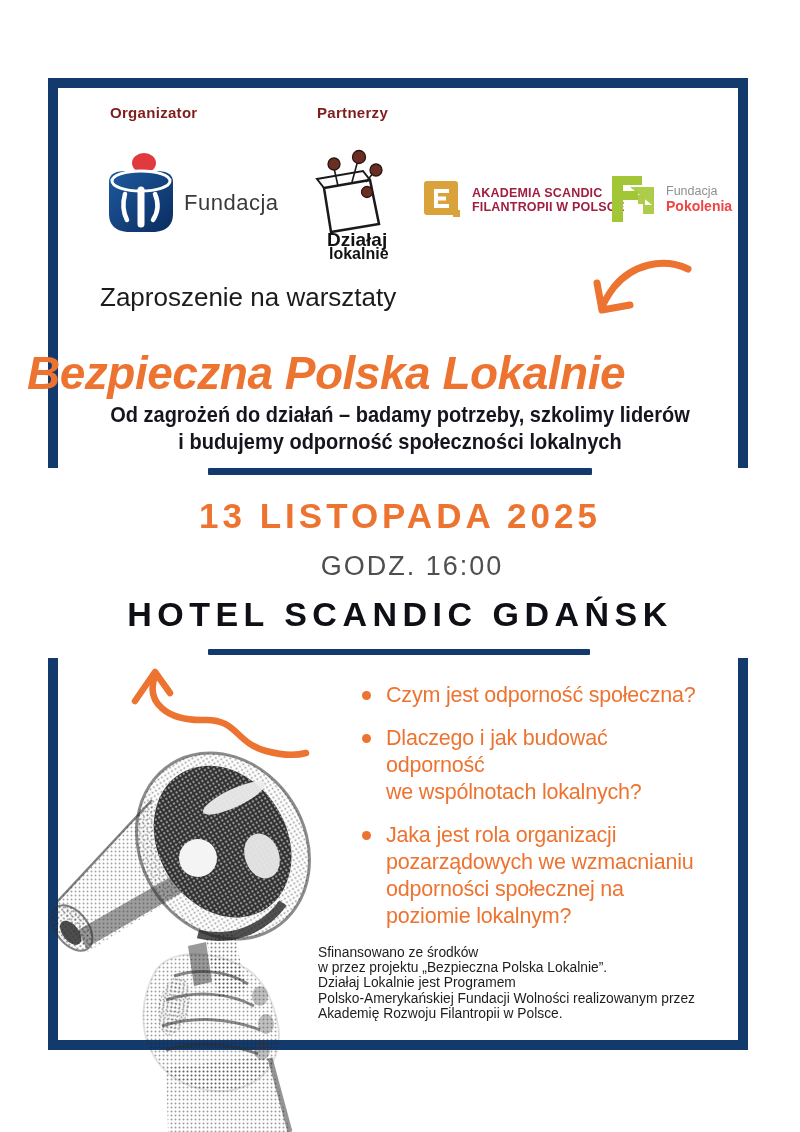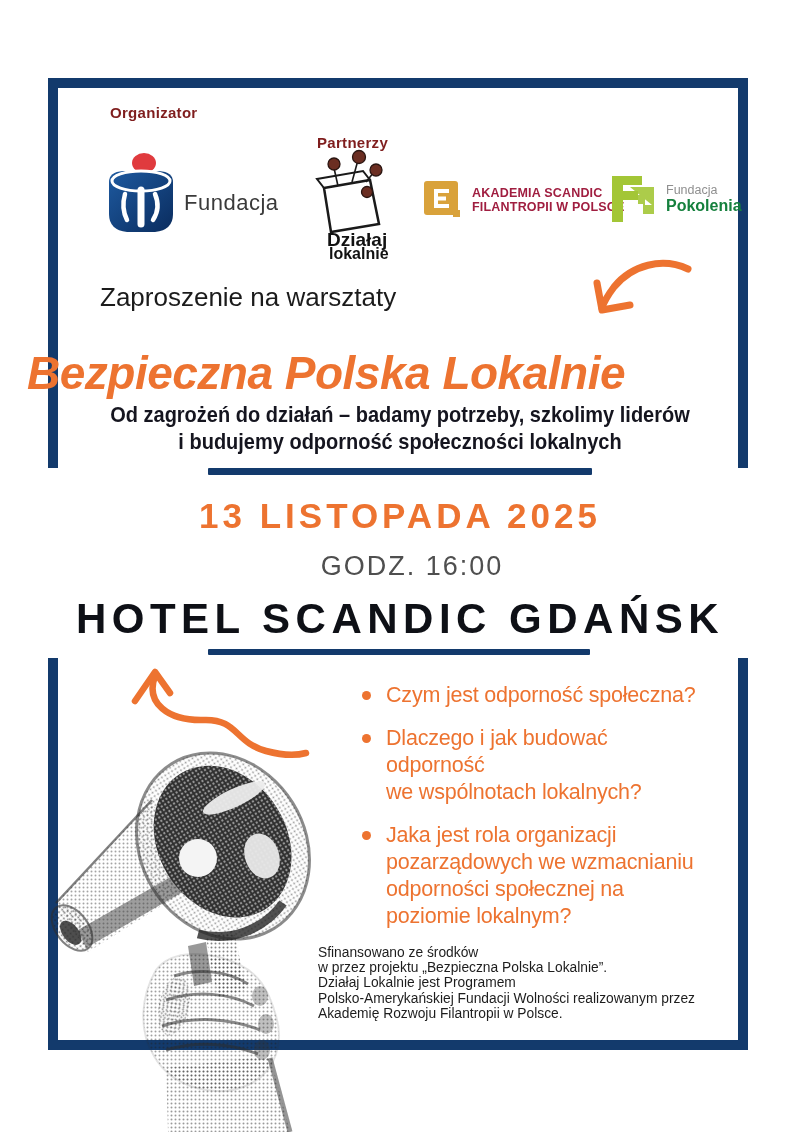--- a/index.html
+++ b/index.html
@@ -20,46 +20,46 @@
     border:10px solid var(--navy); border-bottom:none;}
   .frame-bottom{left:48px; top:658px; width:700px; height:392px;
     border:10px solid var(--navy); border-top:none;}
   .divider{background:var(--navy); height:7px; border-radius:1px;}
   #divider1{left:208px; top:468px; width:384px;}
   #divider2{left:208px; top:649px; width:382px; height:6px;}
 
   
   .small-label{font-size:15px; color:#7f1d1d; letter-spacing:.3px;font-weight:bold;}
   #lbl-org{left:110px; top:104px;}
-  #lbl-part{left:317px; top:104px;margin-top:30px;}
+  #lbl-part{left:317px; top:104px;}
   #pko-logo{left:103px; top:150px;}
   #pko-fundacja{left:184px; top:190px; font-size:22px; color:#3A3A3A; letter-spacing:.5px;}
   #dzialaj-logo{left:304px; top:148px;}
   #arf-logo{left:424px; top:180px;}
   #pokolenia-logo{left:610px; top:174px;}
   .logo-sketch-text{font-family:"Liberation Sans",sans-serif; font-weight:800; fill:#121212;}
   .arf-text{font-size:12.5px; font-weight:800; color:var(--crimson); line-height:14px; letter-spacing:.2px;}
   .pok-line1{font-size:12.5px; color:#8F8F8F;}
-  .pok-line2{font-size:16px; font-weight:800; color:#15803d;}
+  .pok-line2{font-size:14px; font-weight:800; color:#ef4444;}
 
   
   #kicker{left:100px; top:282px; font-size:26px; color:#1B1B1B;}
   #title{left:0; top:346px; width:652px; text-align:center;
     font-size:46px; font-weight:800; font-style:italic; color:var(--orange); letter-spacing:-.5px;}
   #subtitle{left:0; top:402px; width:800px; text-align:center;
     font-size:21.5px; font-weight:700; color:var(--ink); line-height:27px;
     transform:scaleX(.93); transform-origin:400px 0;}
 
   
   #ev-date{left:0; top:496px; width:800px; text-align:center;
     font-size:35px; font-weight:800; color:var(--orange); letter-spacing:4px;}
   #ev-time{left:12px; top:551px; width:800px; text-align:center;
     font-size:27px; color:var(--gray); letter-spacing:2px;}
   #ev-venue{left:0; top:595px; width:800px; text-align:center;
-    font-size:42px; font-weight:800; color:#0E1016; letter-spacing:5.5px;}
+    font-size:34px; font-weight:800; color:#0E1016; letter-spacing:5.5px;}
 
   
   #agenda{left:360px; top:682px; width:350px; list-style:none;}
   #agenda li{position:relative; padding-left:26px; margin-bottom:16px;
     color:var(--orange); font-size:21.5px; line-height:27px; letter-spacing:-.2px;}
   #agenda li::before{content:""; position:absolute; left:2px; top:9px;
     width:9px; height:9px; border-radius:50%; background:var(--orange);}
   #agenda .ln{display:block;}
 
   

